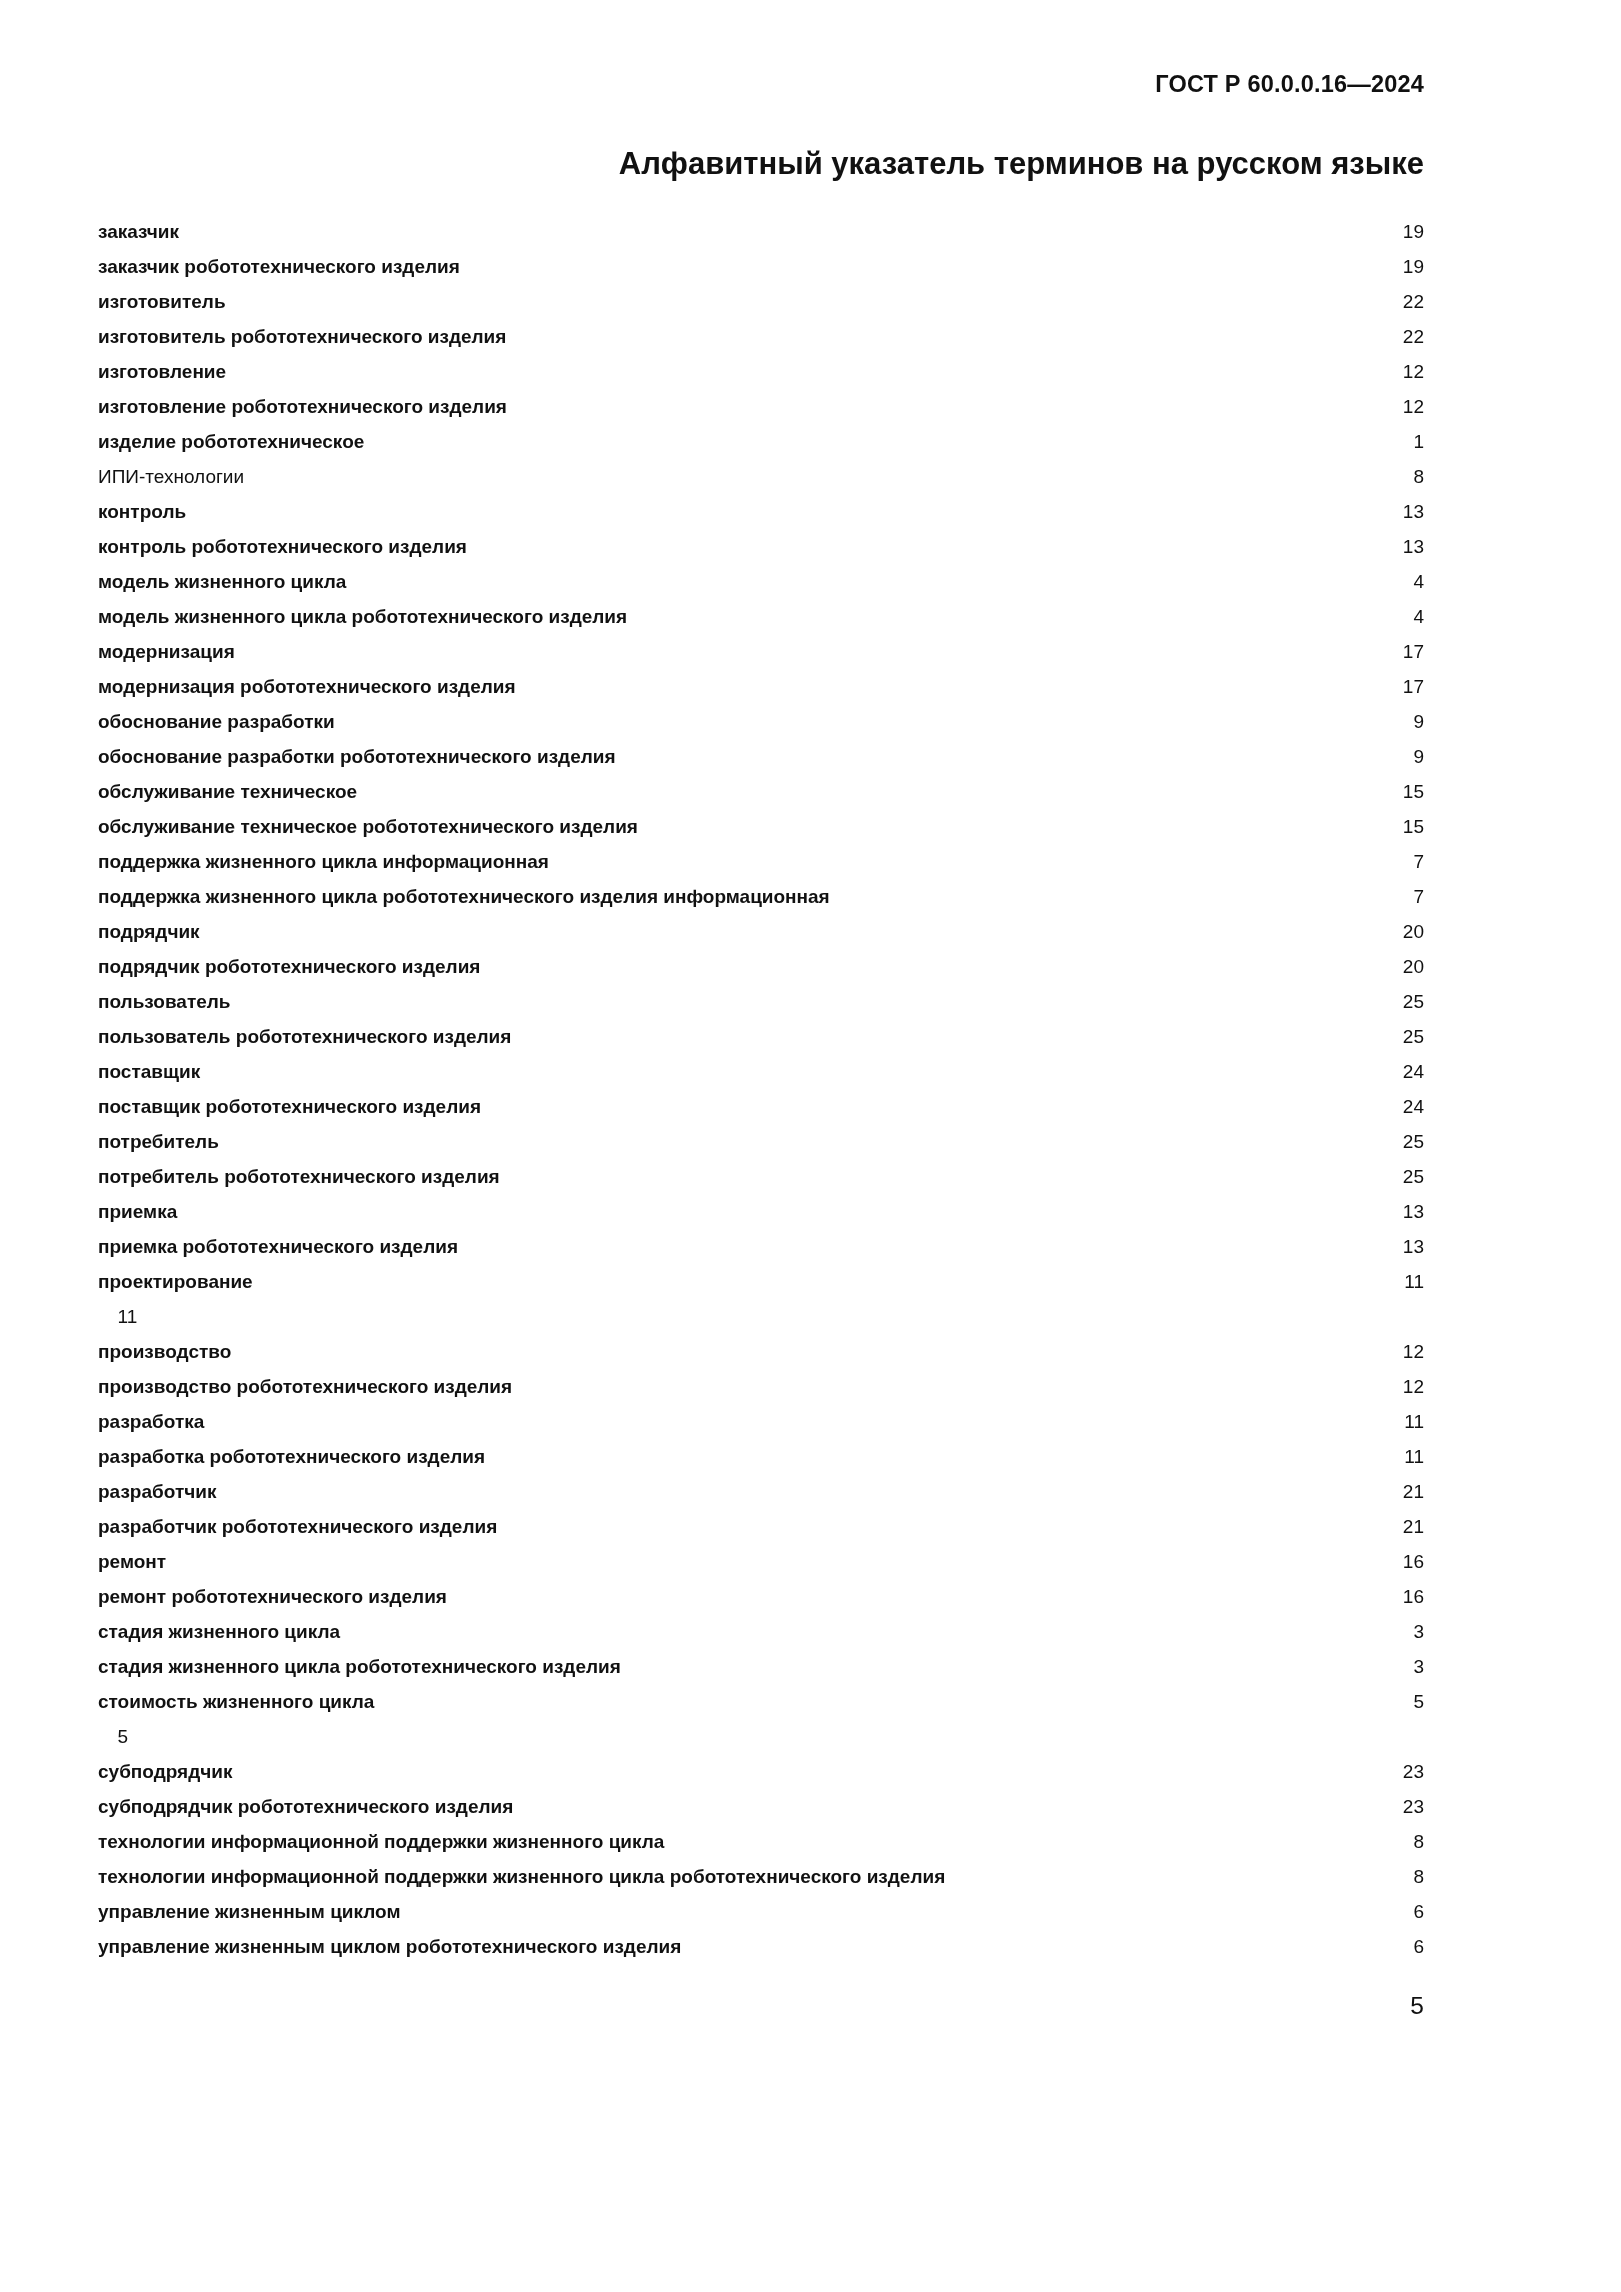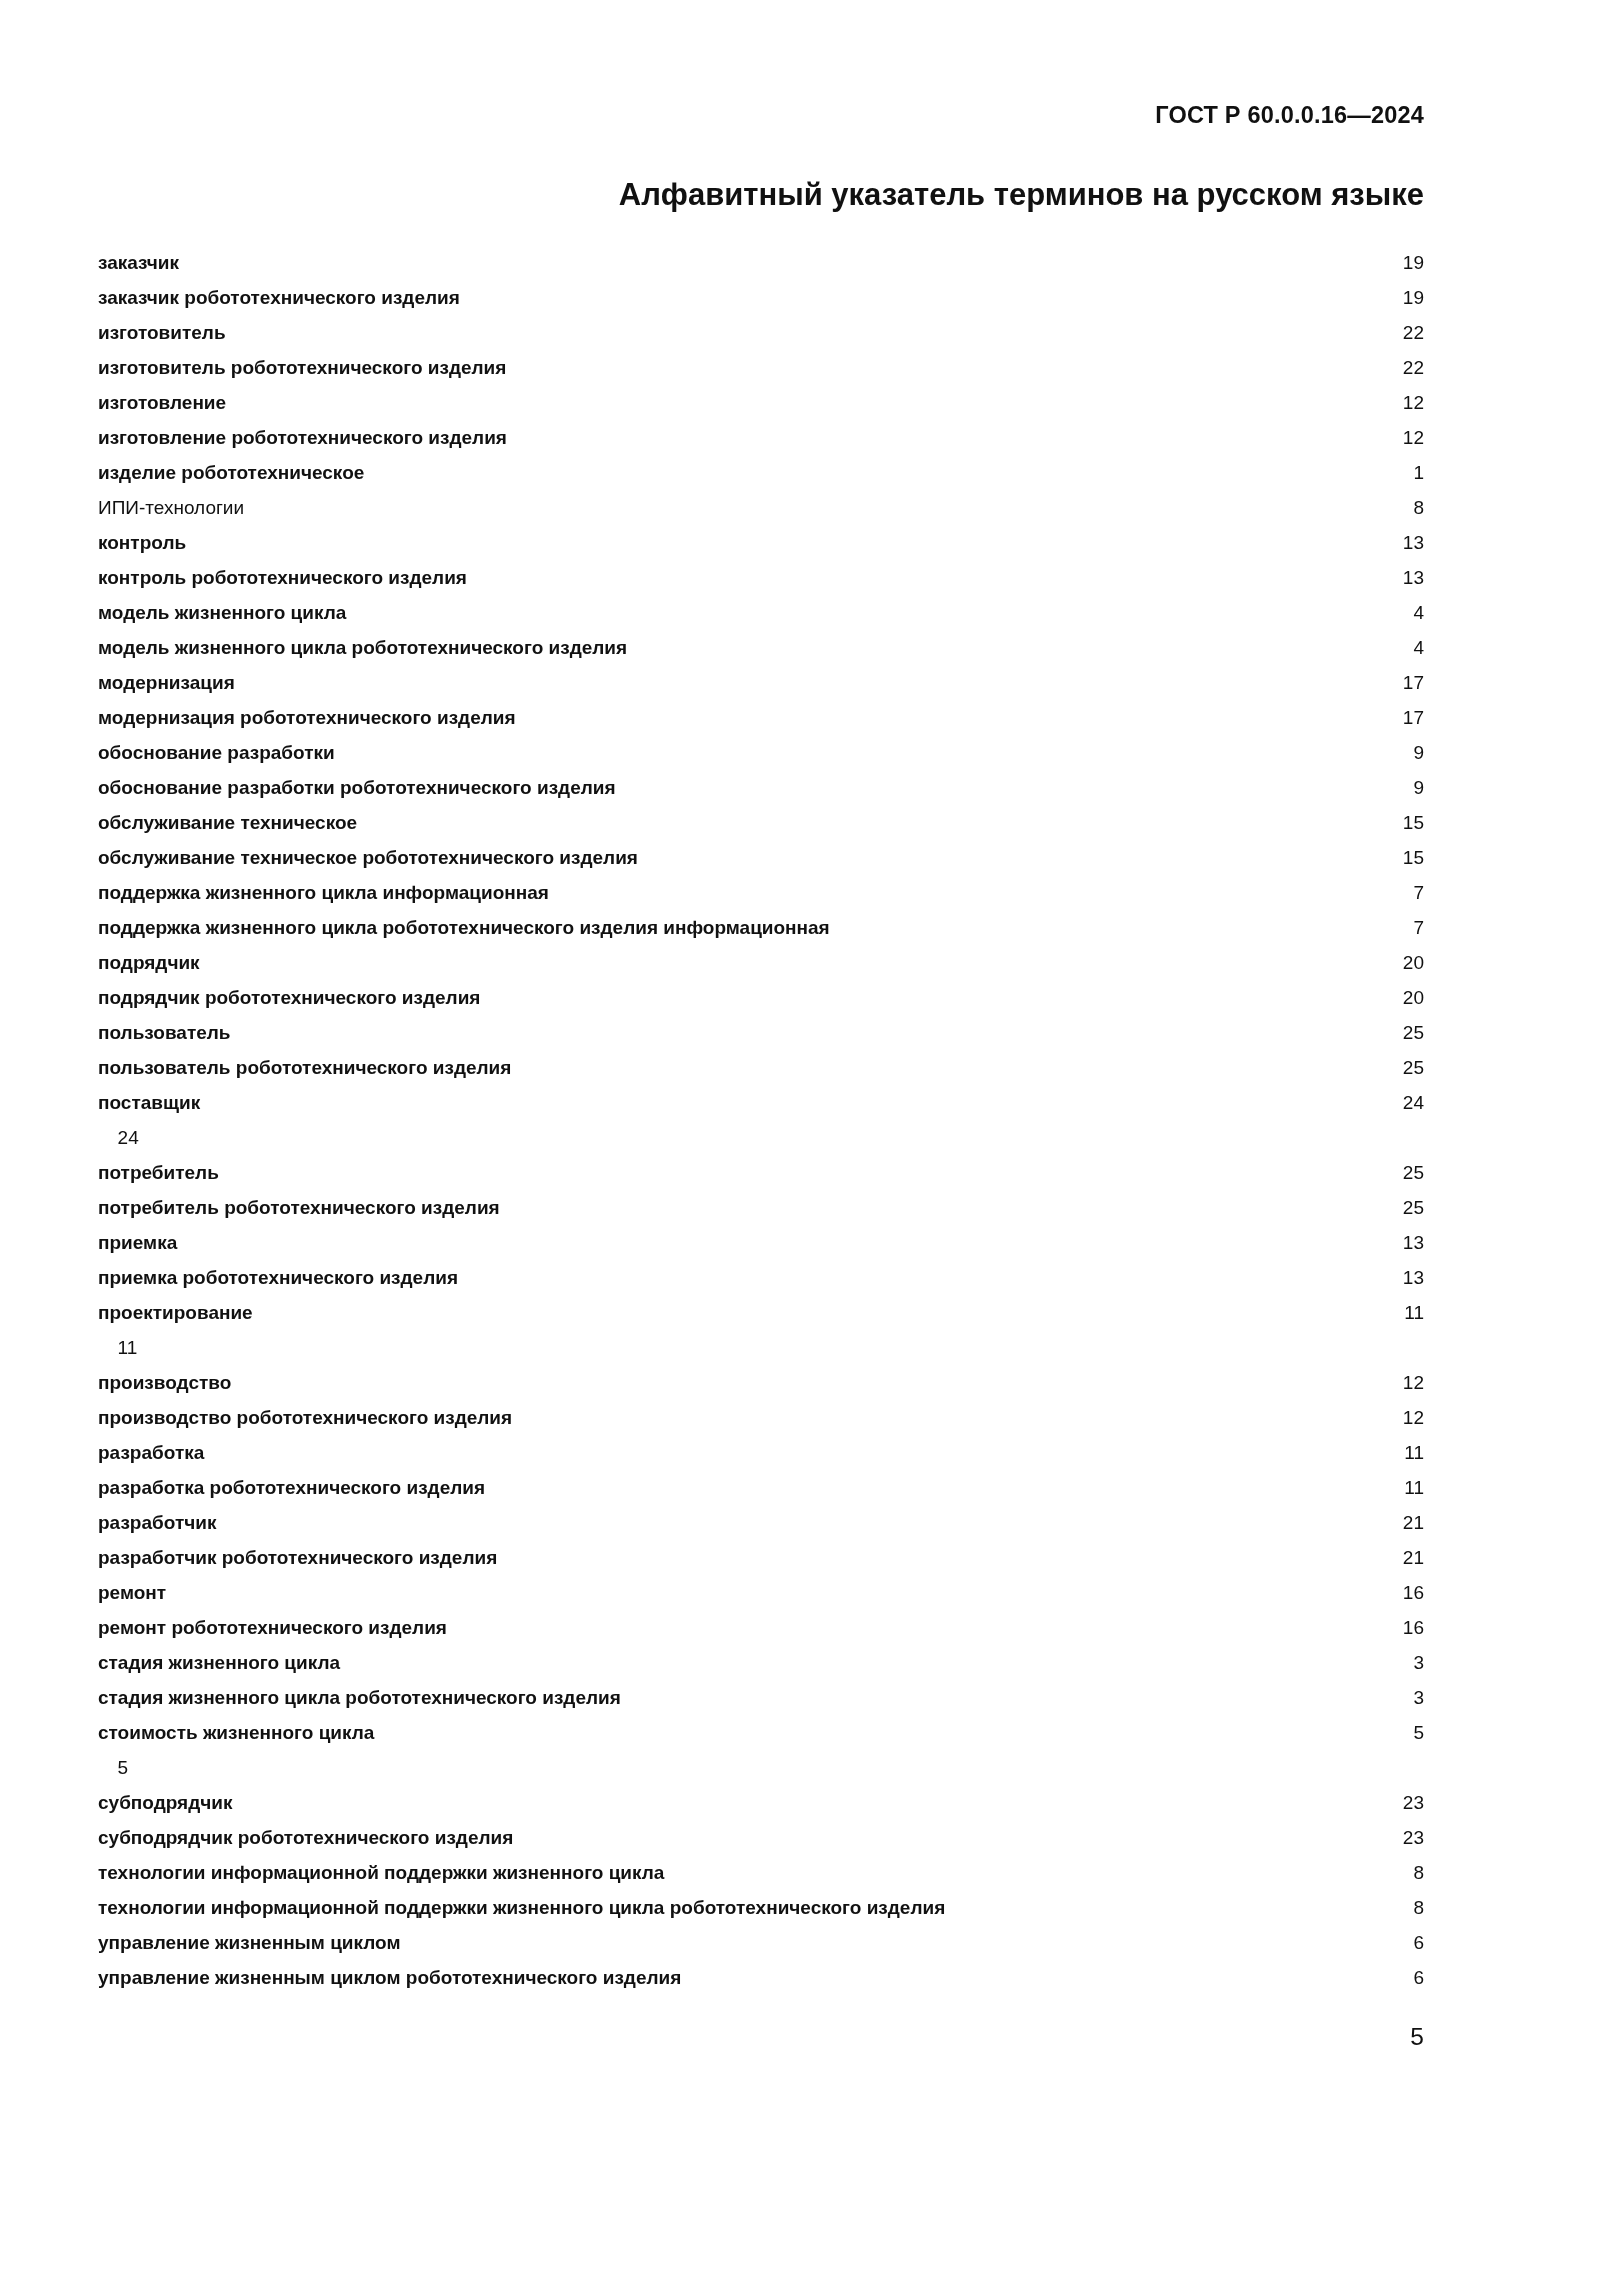--- a/index.html
+++ b/index.html
@@ -15,21 +15,21 @@
     overflow: hidden;
   }
   .page {
     box-sizing: border-box;
     width: 1621px;
     height: 2293px;
     padding-left: 98px;
     padding-right: 197px;
   }
   .doc-header {
-    padding-top: 101px;
+    padding-top: 70px;
     text-align: right;
     font-weight: bold;
     font-size: 23.5px;
     line-height: 29px;
     letter-spacing: 0.2px;
   }
   .doc-title {
     margin-top: 49px;
     text-align: right;
     font-weight: bold;
@@ -169,20 +169,21 @@
       </div>
       <div class="row">
         <span class="term">пользователь робототехнического изделия</span>
         <span class="pageref">25</span>
       </div>
       <div class="row">
         <span class="term">поставщик</span>
         <span class="pageref">24</span>
       </div>
       <div class="row">
+        <span class="term">поставщик робототехнического изделия</span>
         <span class="pageref">24</span>
       </div>
       <div class="row">
         <span class="term">потребитель</span>
         <span class="pageref">25</span>
       </div>
       <div class="row">
         <span class="term">потребитель робототехнического изделия</span>
         <span class="pageref">25</span>
       </div>

